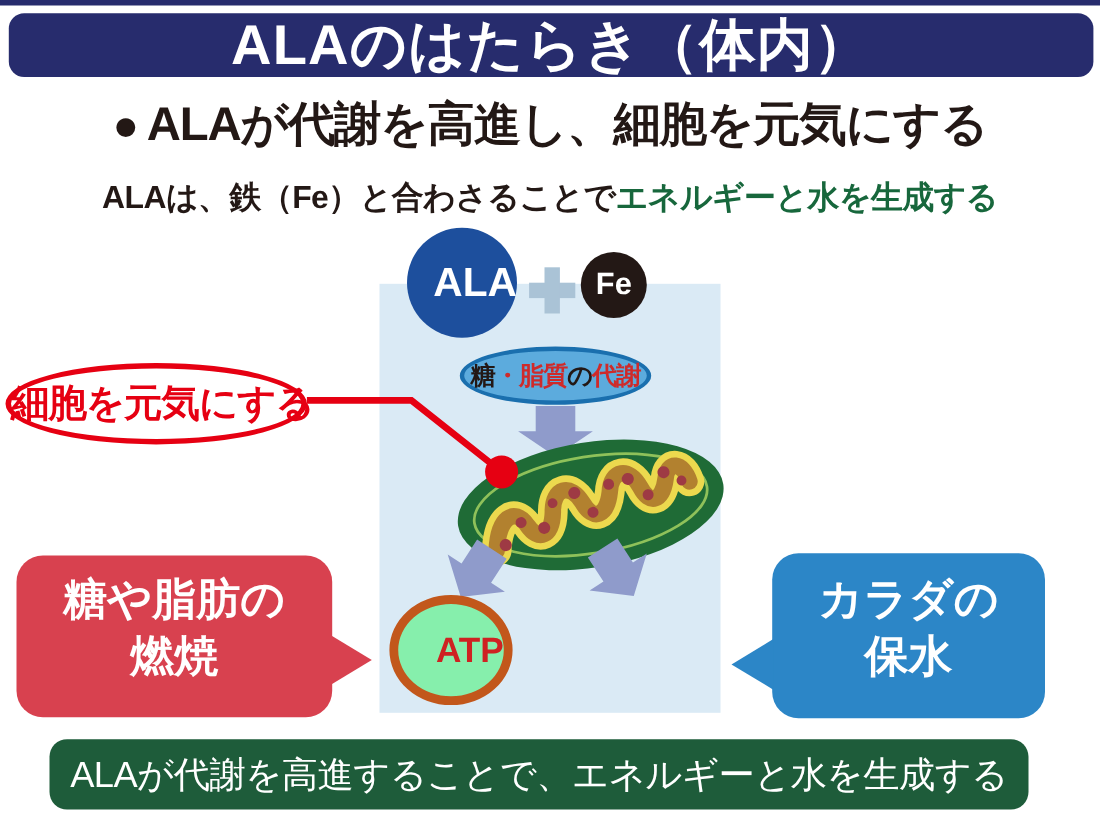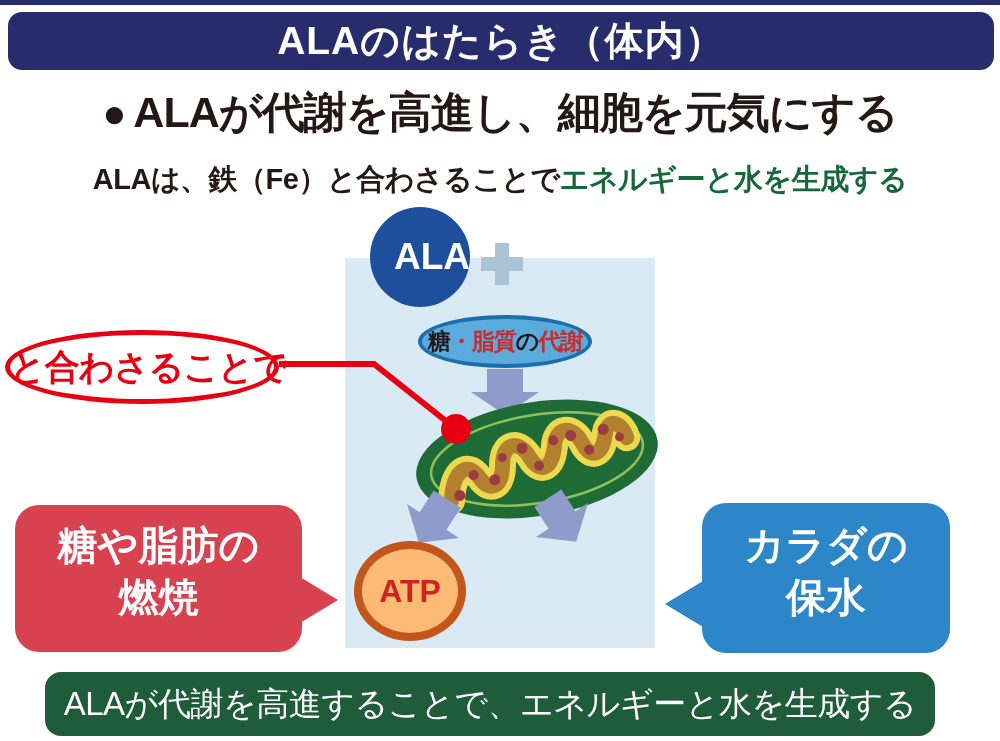--- a/index.html
+++ b/index.html
@@ -2,21 +2,21 @@
 <html><head>
 <meta charset="utf-8">
 <style>
   html,body{margin:0;padding:0;background:#ffffff;}
   body{font-family:"Liberation Sans","DejaVu Sans",sans-serif;}
   .canvas{position:relative;width:1000px;height:741px;background:#ffffff;overflow:hidden;}
 
   .top-strip{position:absolute;left:0;top:0;width:1000px;height:5px;background:#272c6d;}
 
   .banner{position:absolute;left:8px;top:12px;width:986px;height:58px;background:#272c6d;
-          border-radius:14px;color:#ffffff;font-size:39px;font-weight:700;text-align:center;
+          border-radius:14px;color:#ffffff;font-size:51px;font-weight:700;text-align:center;
           line-height:58px;letter-spacing:1px;}
 
   .heading{position:absolute;left:0;top:84px;width:1000px;text-align:center;color:#231815;
            font-size:43px;font-weight:900;letter-spacing:-1px;white-space:nowrap;}
   .heading .bullet{font-size:40px;margin-right:8px;}
 
   .subtitle{position:absolute;left:0;top:160px;width:1000px;text-align:center;font-size:29px;
             font-weight:700;color:#231815;white-space:nowrap;letter-spacing:-0.5px;}
   .subtitle .green{color:#17673c;}
 
@@ -36,22 +36,22 @@
             background:#5cabdd;border:4px solid #1a6fae;box-sizing:border-box;text-align:center;
             line-height:45px;font-size:23px;font-weight:800;letter-spacing:-1px;white-space:nowrap;}
   .c-black{color:#231815;} .c-red{color:#cf2a2a;}
 
   .overlay{position:absolute;left:0;top:0;width:1000px;height:741px;pointer-events:none;}
 
   .mito-label{position:absolute;left:5px;top:330px;width:264px;height:64px;border:5px solid #e60012;
               border-radius:50%;background:#ffffff;color:#e60012;font-size:35px;font-weight:800;
               text-align:center;line-height:64px;letter-spacing:-1px;white-space:nowrap;}
 
-  .result-oval{position:absolute;width:112px;height:100px;border-radius:50%;background:#fdba74;
-               border:8px solid #c2571b;box-sizing:border-box;text-align:center;color:#cf2222;
+  .result-oval{position:absolute;width:112px;height:100px;border-radius:50%;background:#86efac;
+               border:8px solid #c2571b;box-sizing:border-box;text-align:right;color:#cf2222;
                font-weight:800;}
   .atp-oval{left:354px;top:541px;font-size:32px;line-height:84px;}
   .water-oval{left:527px;top:541px;font-size:29px;line-height:84px;letter-spacing:-1px;}
 
   .bubble{position:absolute;border-radius:24px;color:#ffffff;font-weight:900;text-align:center;}
   .left-bubble{left:15px;top:505px;width:287px;height:147px;background:#d8414f;font-size:40px;
                line-height:1.3;padding-top:14px;box-sizing:border-box;}
   .left-bubble .tail{position:absolute;right:-36px;top:72px;width:0;height:0;
                border-top:23px solid transparent;border-bottom:23px solid transparent;
                border-left:38px solid #d8414f;}
@@ -88,20 +88,23 @@
 
   <div class="ala-circle">
     <span>ALA</span>
   </div>
 
   <div class="plus-icon">
     <div class="bar-h"></div>
     <div class="bar-v"></div>
   </div>
 
+  <div class="fe-circle">
+    <span>Fe</span>
+  </div>
 
   <div class="met-oval">
     <span class="c-black">糖</span><span class="c-red">・</span><span class="c-red">脂質</span><span class="c-black">の</span><span class="c-red">代謝</span>
   </div>
 
   <svg class="overlay" viewBox="0 0 1000 741" xmlns="http://www.w3.org/2000/svg">
 
     <polygon fill="#8f9bcb" points="487,369 523,369 523,392 539,392 505,415 471,392 487,392"></polygon>
 
     <g transform="rotate(-9 537 459)">
@@ -129,21 +132,21 @@
 
     <g transform="translate(433,521) rotate(33)">
       <polygon fill="#8f9bcb" points="-16,-26 16,-26 16,0 31,0 0,26 -31,0 -16,0"></polygon>
     </g>
     <g transform="translate(562,520) rotate(-33)">
       <polygon fill="#8f9bcb" points="-16,-26 16,-26 16,0 31,0 0,26 -31,0 -16,0"></polygon>
     </g>
   </svg>
 
   <div class="mito-label">
-    <span>と合わさることで</span>
+    <span>細胞を元気にする</span>
   </div>
 
   <div class="result-oval atp-oval">
     <span>ATP</span>
   </div>
 
 
   <div class="bubble left-bubble">
     <div>糖や脂肪の</div>
     <div>燃焼</div>

